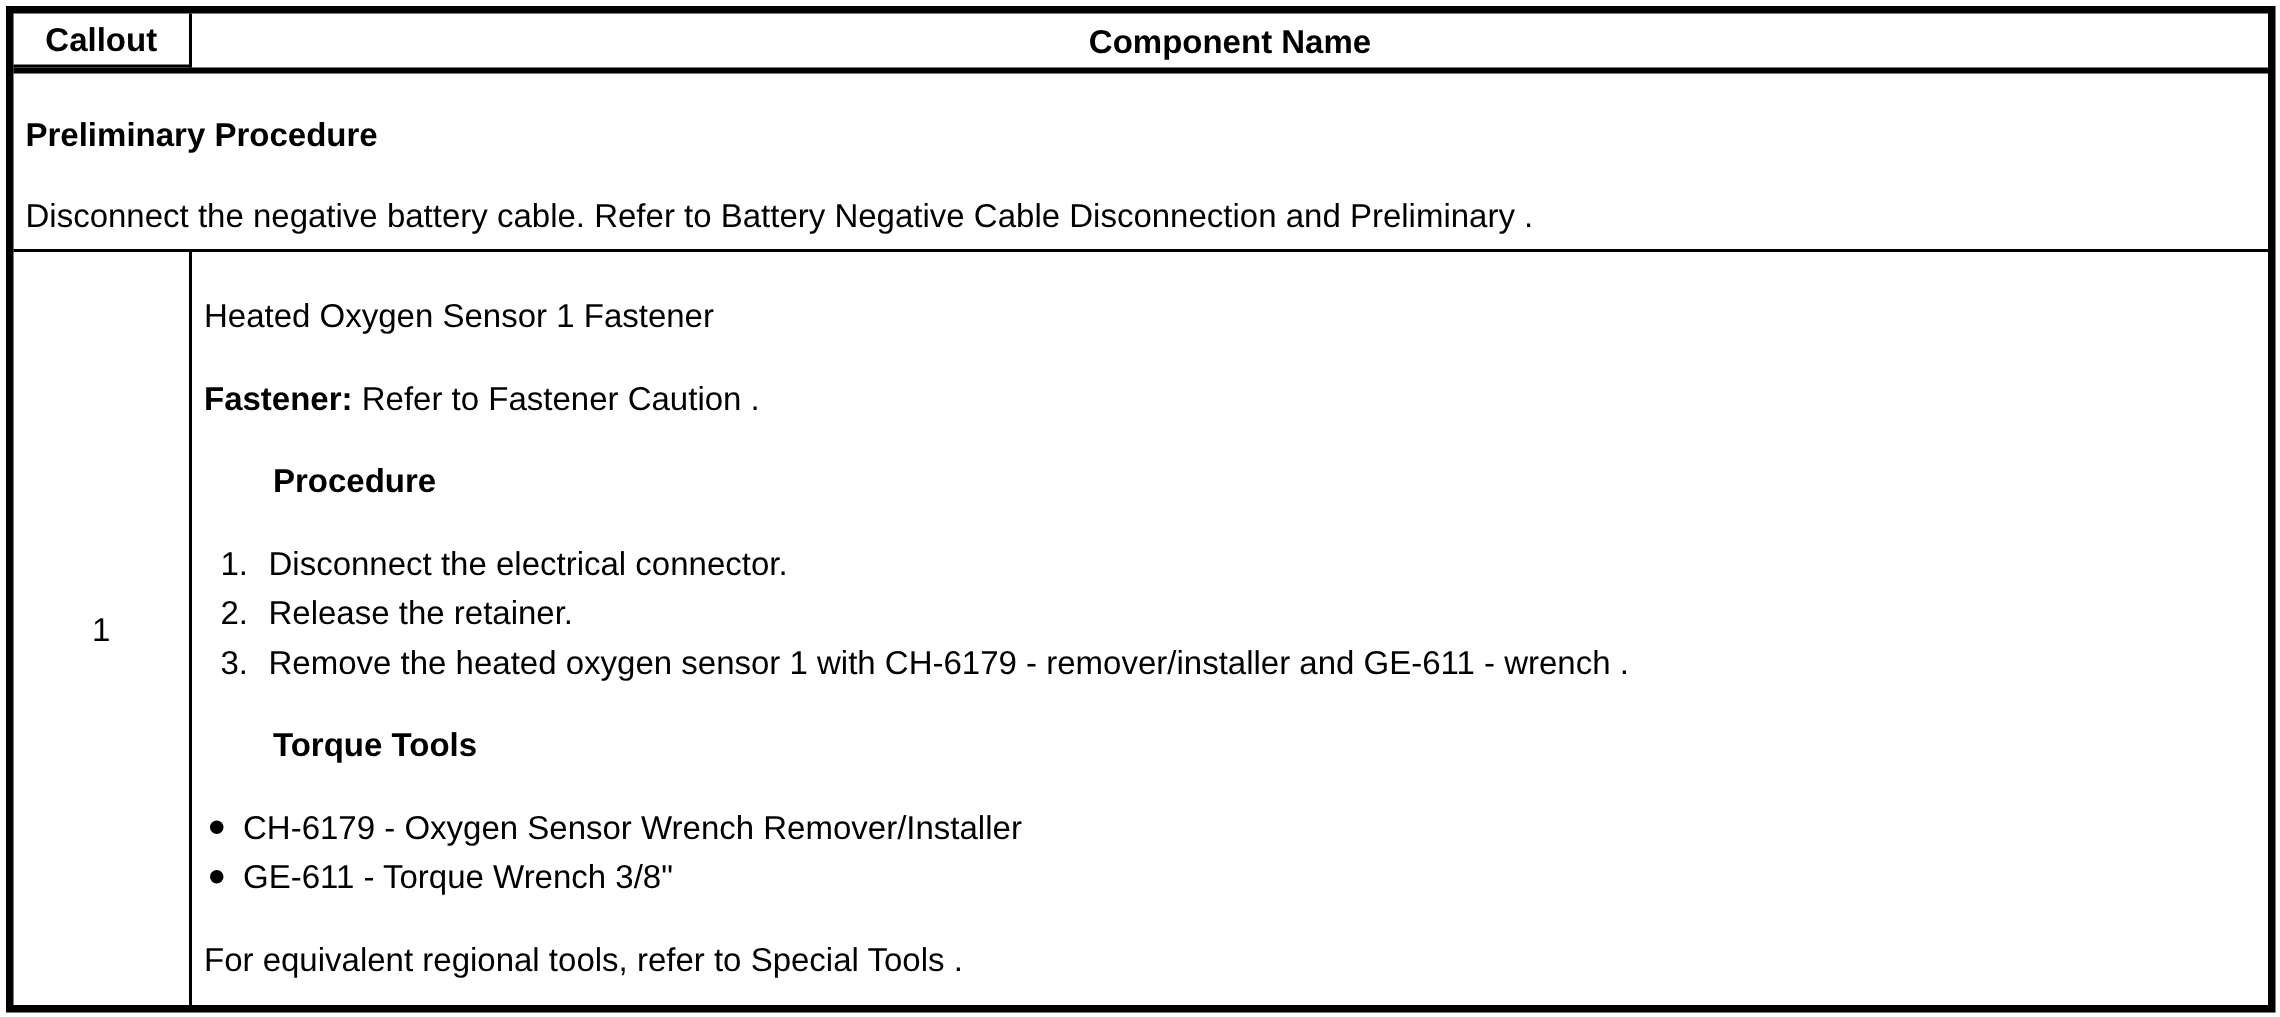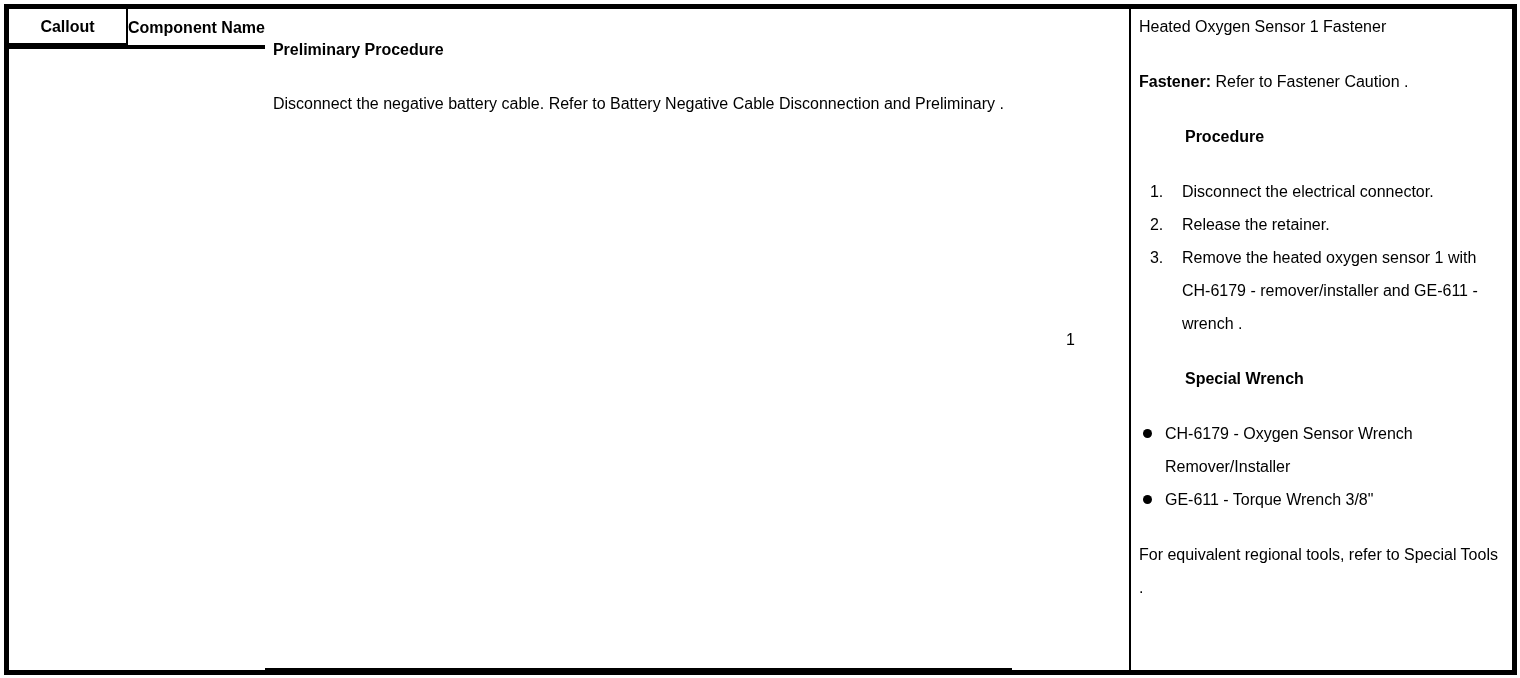--- a/index.html
+++ b/index.html
@@ -12,21 +12,22 @@
     color: #000000;
   }
   .doc-table {
     position: absolute;
     top: 4px;
     left: 4px;
     width: 1503px;
     height: 661px;
     border: 5px solid #000000;
     display: flex;
-    font-size: 16px;
+    flex-direction: column;
+    font-size: 22px;
     line-height: 33px;
     background: #ffffff;
   }
   
   .header-row {
     display: flex;
     height: 36px;
     border-bottom: 4px solid #000000;
     font-weight: bold;
   }
@@ -67,21 +68,21 @@
   .callout-cell {
     width: 117px;
     flex: none;
     border-right: 2px solid #000000;
     display: flex;
     align-items: center;
     justify-content: center;
   }
   .content-cell {
     flex: 1;
-    padding: 1px 10px 0 8px;
+    padding: 26px 10px 0 8px;
     overflow: hidden;
   }
   .block {
     margin: 0 0 22px 0;
   }
   .bold { font-weight: bold; }
   .indent-heading {
     font-weight: bold;
     margin: 0 0 22px 46px;
   }
@@ -142,21 +143,21 @@
           <span class="step-num">2.</span>
           <span>Release the retainer.</span>
         </li>
         <li>
           <span class="step-num">3.</span>
           <span>Remove the heated oxygen sensor 1 with CH-6179 - remover/installer and GE-611 - wrench .</span>
         </li>
       </ol>
 
 
-      <p class="indent-heading">Special Wrench</p>
+      <p class="indent-heading">Torque Tools</p>
 
       <ul class="tools">
         <li>
           <span class="bullet-dot"></span>
           <span>CH-6179 - Oxygen Sensor Wrench Remover/Installer</span>
         </li>
         <li>
           <span class="bullet-dot"></span>
           <span>GE-611 - Torque Wrench 3/8"</span>
         </li>

